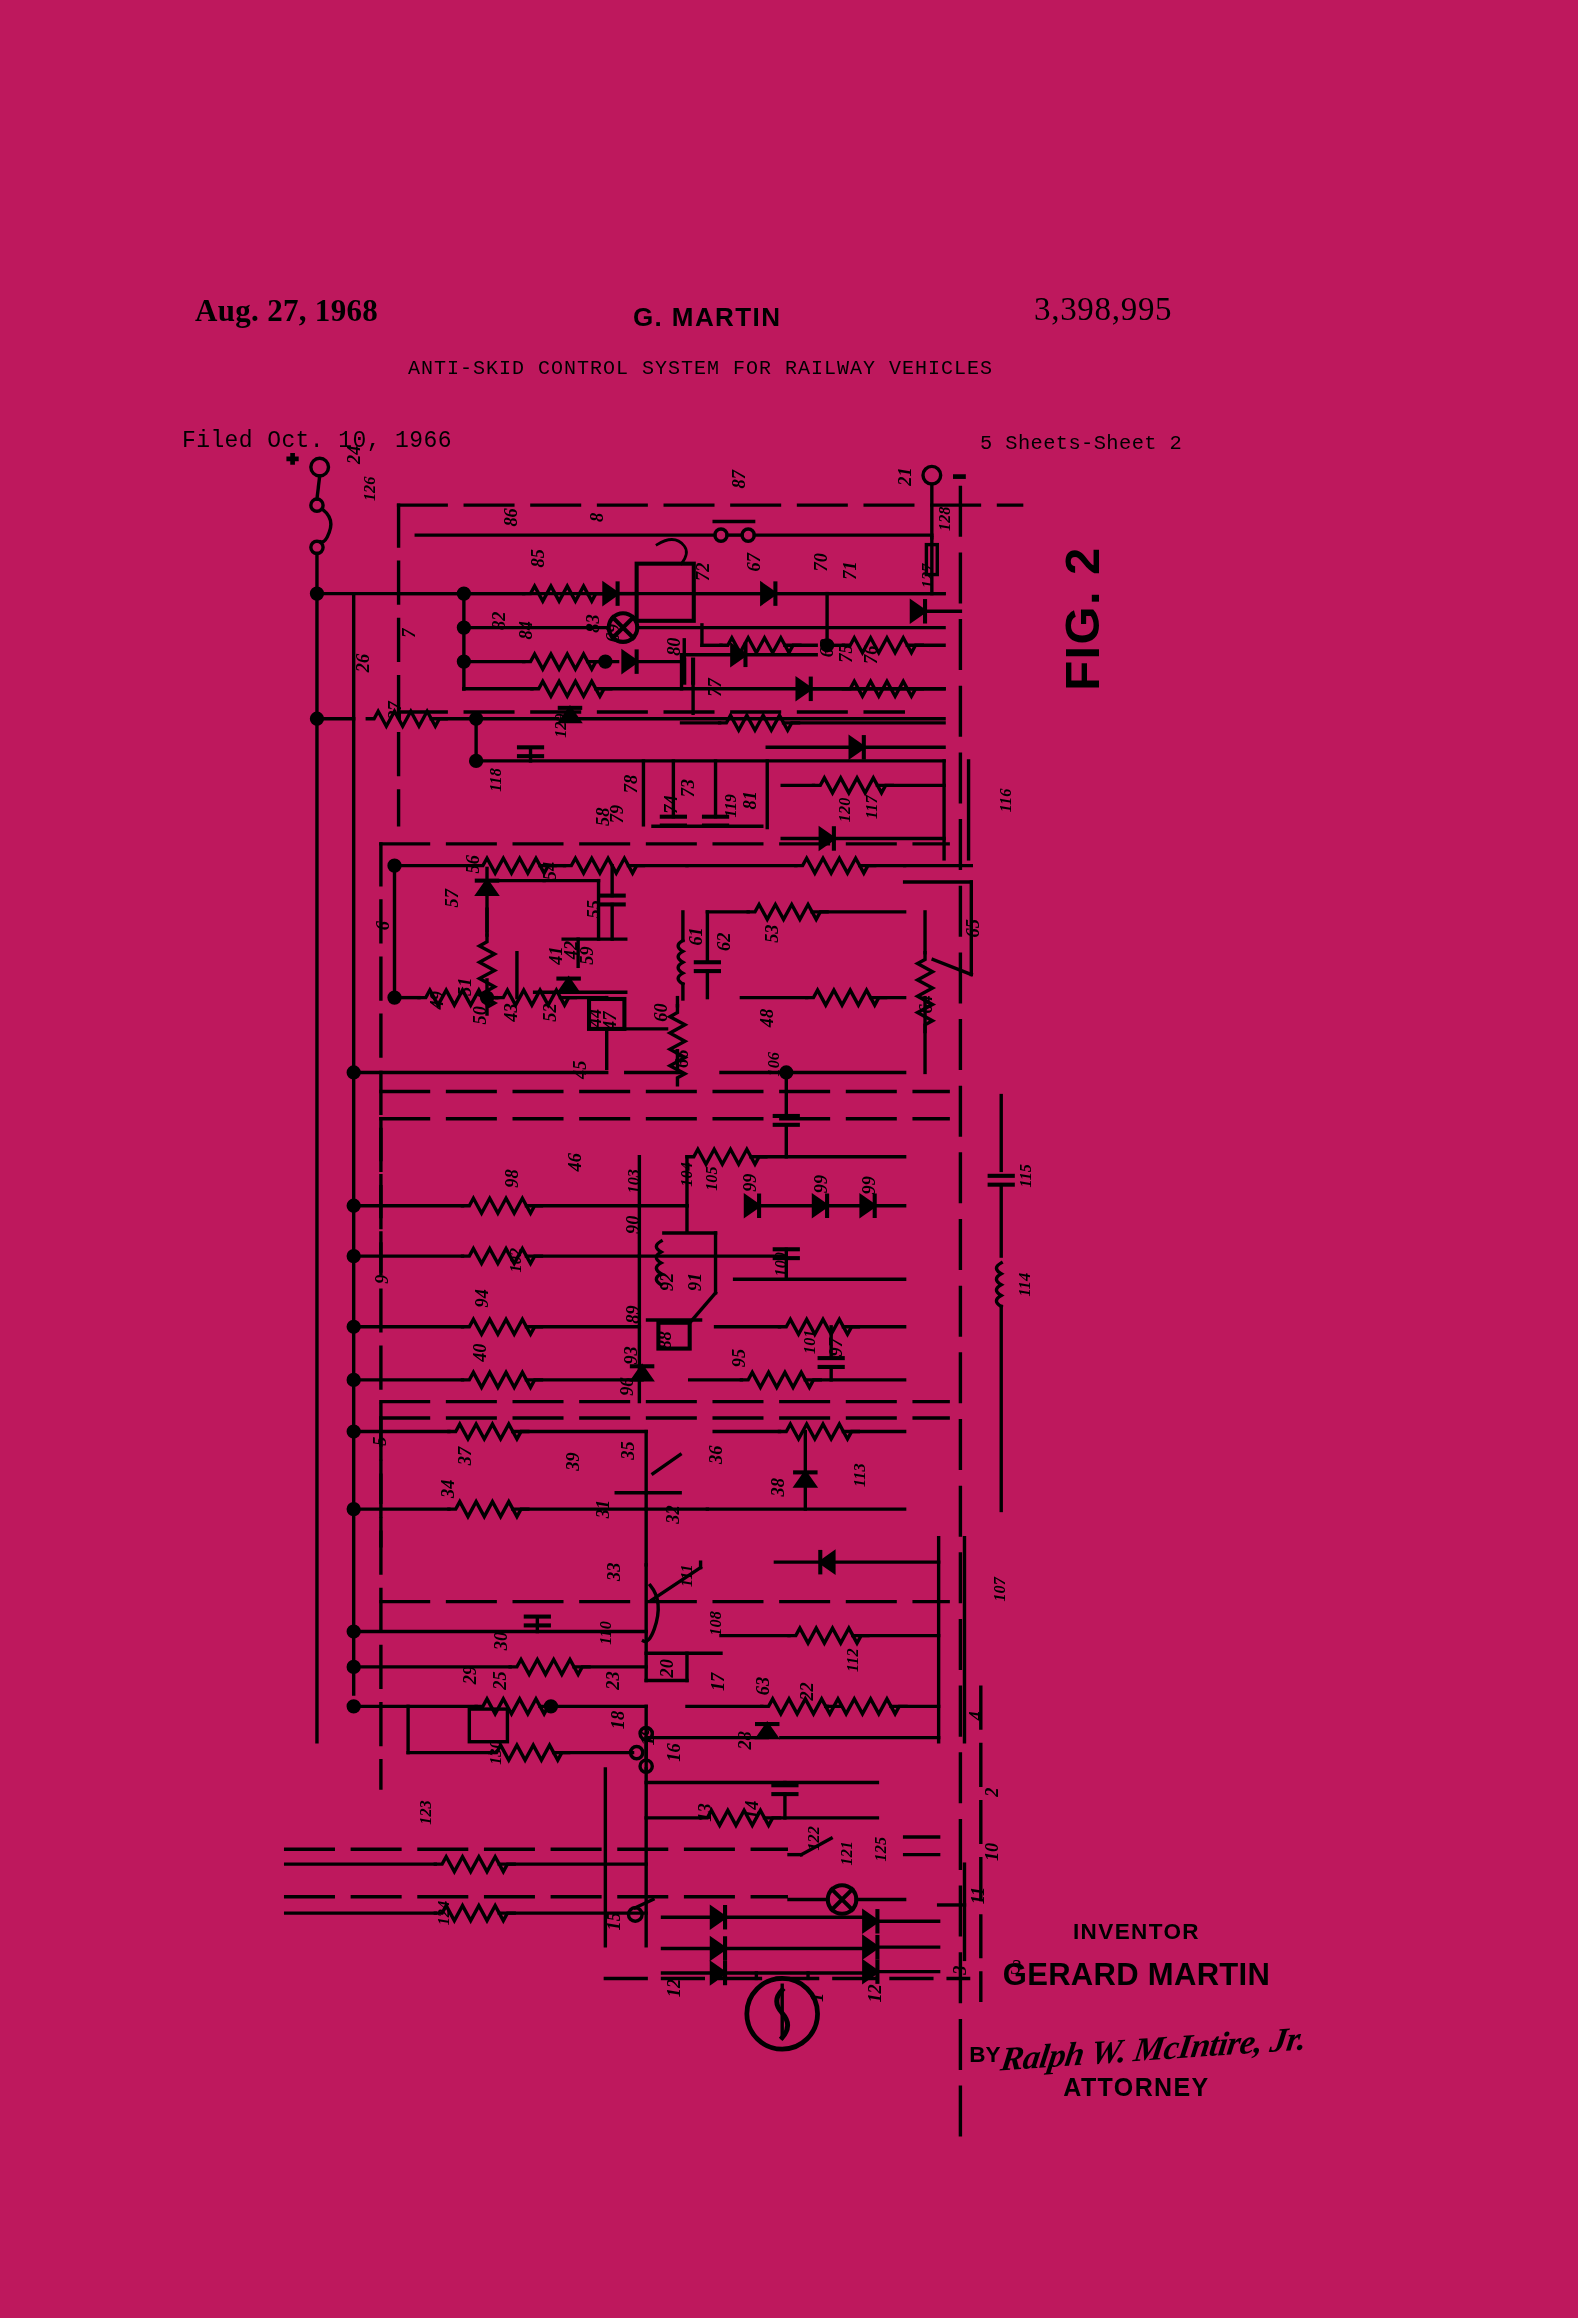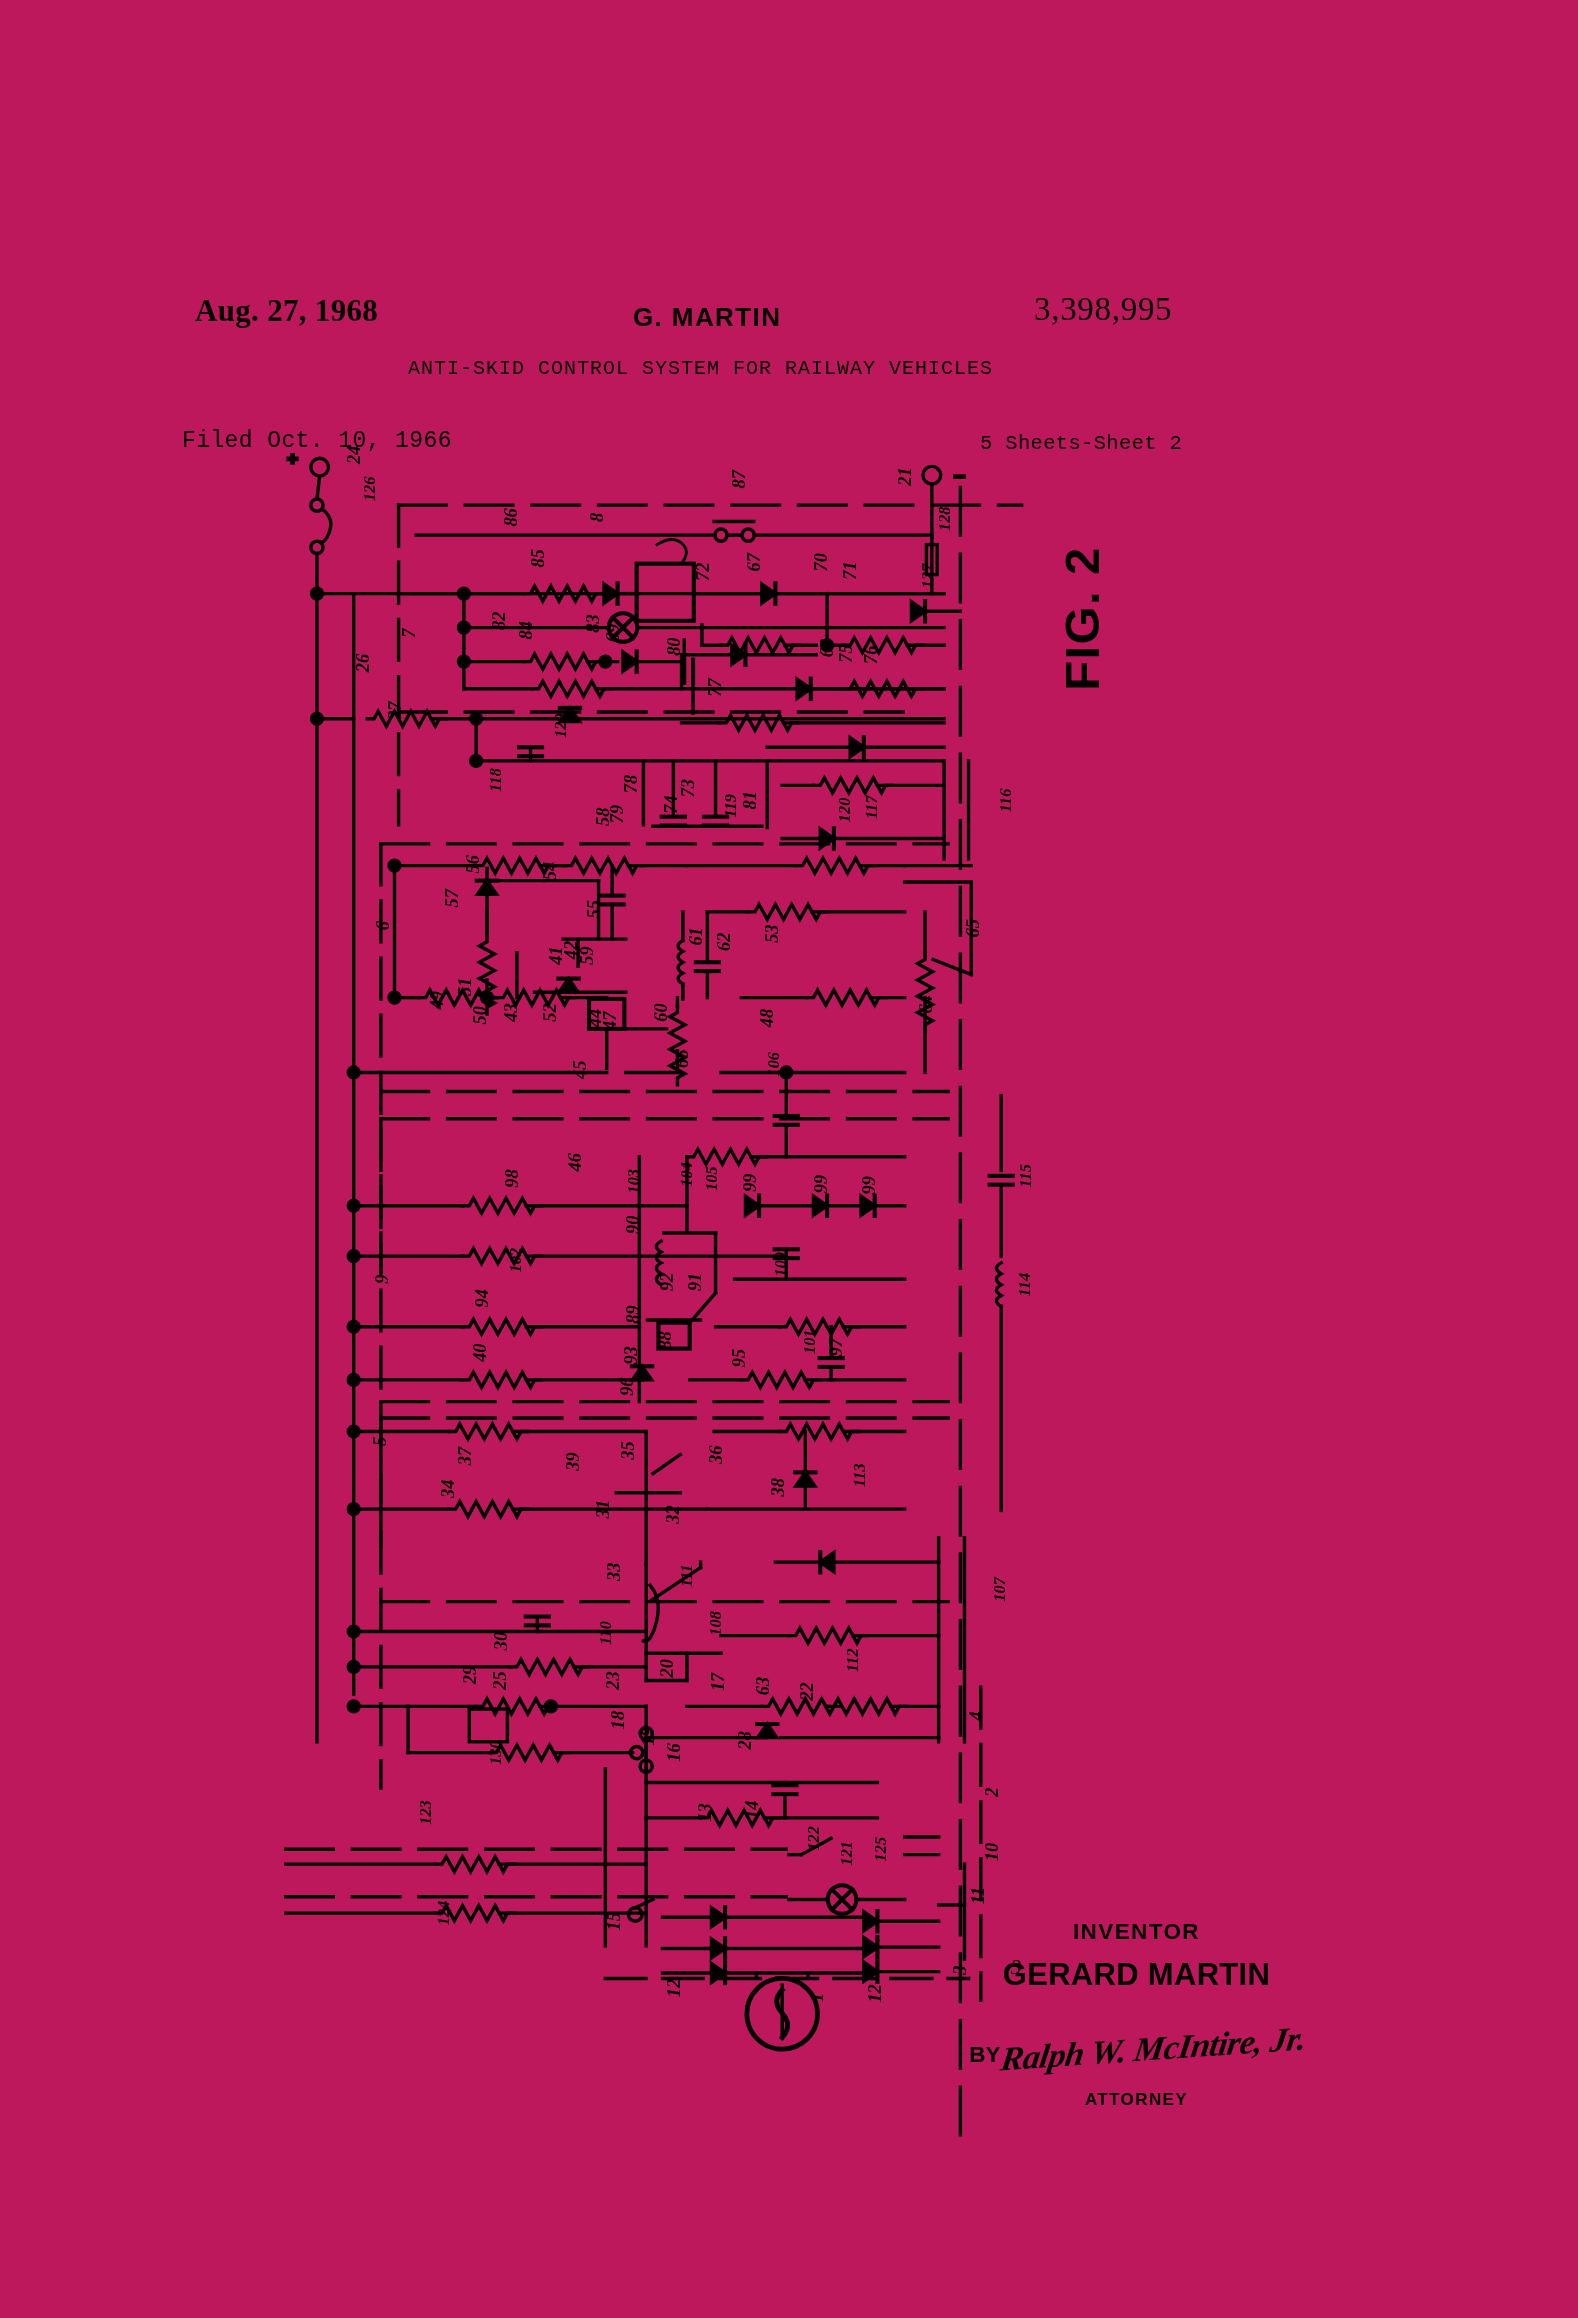--- a/index.html
+++ b/index.html
@@ -34,22 +34,22 @@
   
   #sig{position:absolute;left:946px;top:1919px;width:381px;text-align:center;}
   #sig .inv-word{font-family:"Liberation Sans",sans-serif;font-weight:bold;
             font-size:22.5px;letter-spacing:1.4px;}
   #sig .inv-name{font-family:"Liberation Sans",sans-serif;font-weight:bold;
             font-size:31px;letter-spacing:0.3px;margin-top:12px;white-space:nowrap;}
   #sig .by-row{margin-top:37px;display:flex;align-items:flex-end;justify-content:center;gap:2.7px;}
   #sig .by-word{font-family:"Liberation Sans",sans-serif;font-weight:bold;font-size:22.5px;}
   #sig .sig-script{font-family:"Liberation Serif",serif;font-style:italic;font-weight:bold;
             font-size:34px;transform:skewX(-12deg) rotate(-4deg);letter-spacing:-0.7px;}
-  #sig .atty{font-family:"Liberation Sans",sans-serif;font-weight:bold;font-size:17px;
-            letter-spacing:1.4px;margin-top:22px;}
+  #sig .atty{font-family:"Liberation Sans",sans-serif;font-weight:bold;font-size:25px;
+            letter-spacing:1.4px;margin-top:5px;}
   #sig .sig-mark{position:absolute;left:65px;top:37px;
             font-family:"Liberation Serif",serif;font-style:italic;font-size:20.4px;}
 
   
   #schem{position:absolute;left:0;top:0;width:1578px;height:2319px;}
   #schem svg{display:block;}
 
   .ref{font-family:"Liberation Serif",serif;font-style:italic;font-weight:bold;
        font-size:27px;fill:#000;}
   .ref-s{font-size:24px;}

